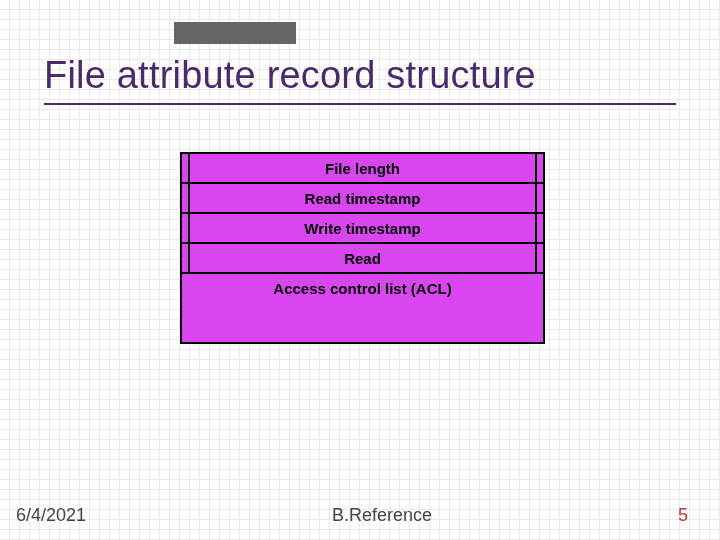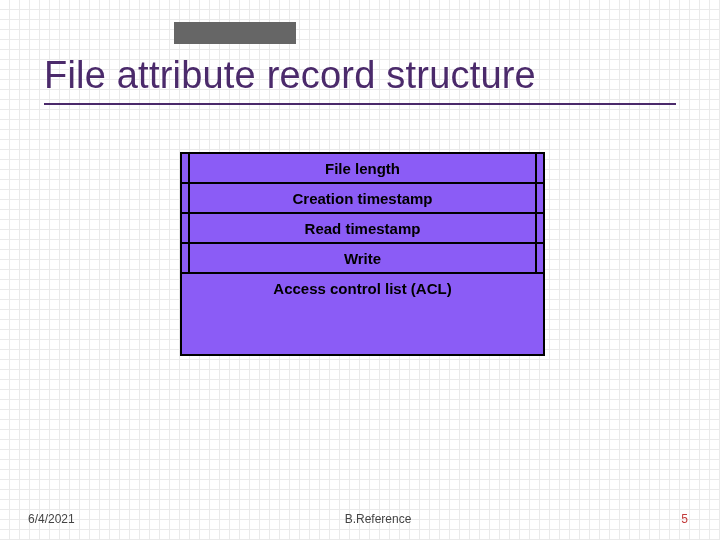--- a/index.html
+++ b/index.html
@@ -35,21 +35,21 @@
     padding-bottom: 6px;
     border-bottom: 2px solid #4b2a6b;
     white-space: nowrap;
   }
   .diagram {
     position: absolute;
     top: 152px;
     left: 180px;
     width: 365px;
     border: 2px solid #000;
-    background: #8b5cf6;
+    background: #d946ef;
   }
   .row {
     height: 30px;
     display: flex;
     align-items: center;
     justify-content: center;
     font-size: 15px;
     font-weight: 700;
     color: #000;
     border-bottom: 2px solid #000;
@@ -59,55 +59,55 @@
     content: "";
     position: absolute;
     top: 0;
     width: 2px;
     height: 100%;
     background: #000;
   }
   .row::before { left: 6px; }
   .row::after  { right: 6px; }
   .row-acl {
-    height: 80px;
+    height: 68px;
     align-items: flex-start;
     padding-top: 6px;
     border-bottom: none;
   }
   .row-acl::before, .row-acl::after { display: none; }
   .footer {
     position: absolute;
     bottom: 14px;
     left: 0;
-    right: 4px;
-    padding: 0 28px;
+    right: 16px;
+    padding: 0 16px;
     display: flex;
     align-items: center;
     justify-content: space-between;
     font-family: Verdana, Arial, sans-serif;
-    font-size: 12px;
+    font-size: 18px;
     color: #444;
   }
   .footer .page { color: #c23a3a; }
 </style>
 </head>
 <body>
 
 <div class="decoration"></div>
 
 <div class="title-wrap">
   <h1 class="title">File attribute record structure</h1>
 </div>
 
 <div class="diagram">
   <div class="row">File length</div>
-  <div class="row">Creation timestamp</div>
   <div class="row">Read timestamp</div>
-  <div class="row">Write</div>
+  <div class="row">Write timestamp</div>
+  <div class="row">Read</div>
   <div class="row row-acl">Access control list (ACL)</div>
 </div>
 
 <div class="footer">
   <span>6/4/2021</span>
   <span>B.Reference</span>
   <span class="page">5</span>
 </div>
 
 </body></html>

